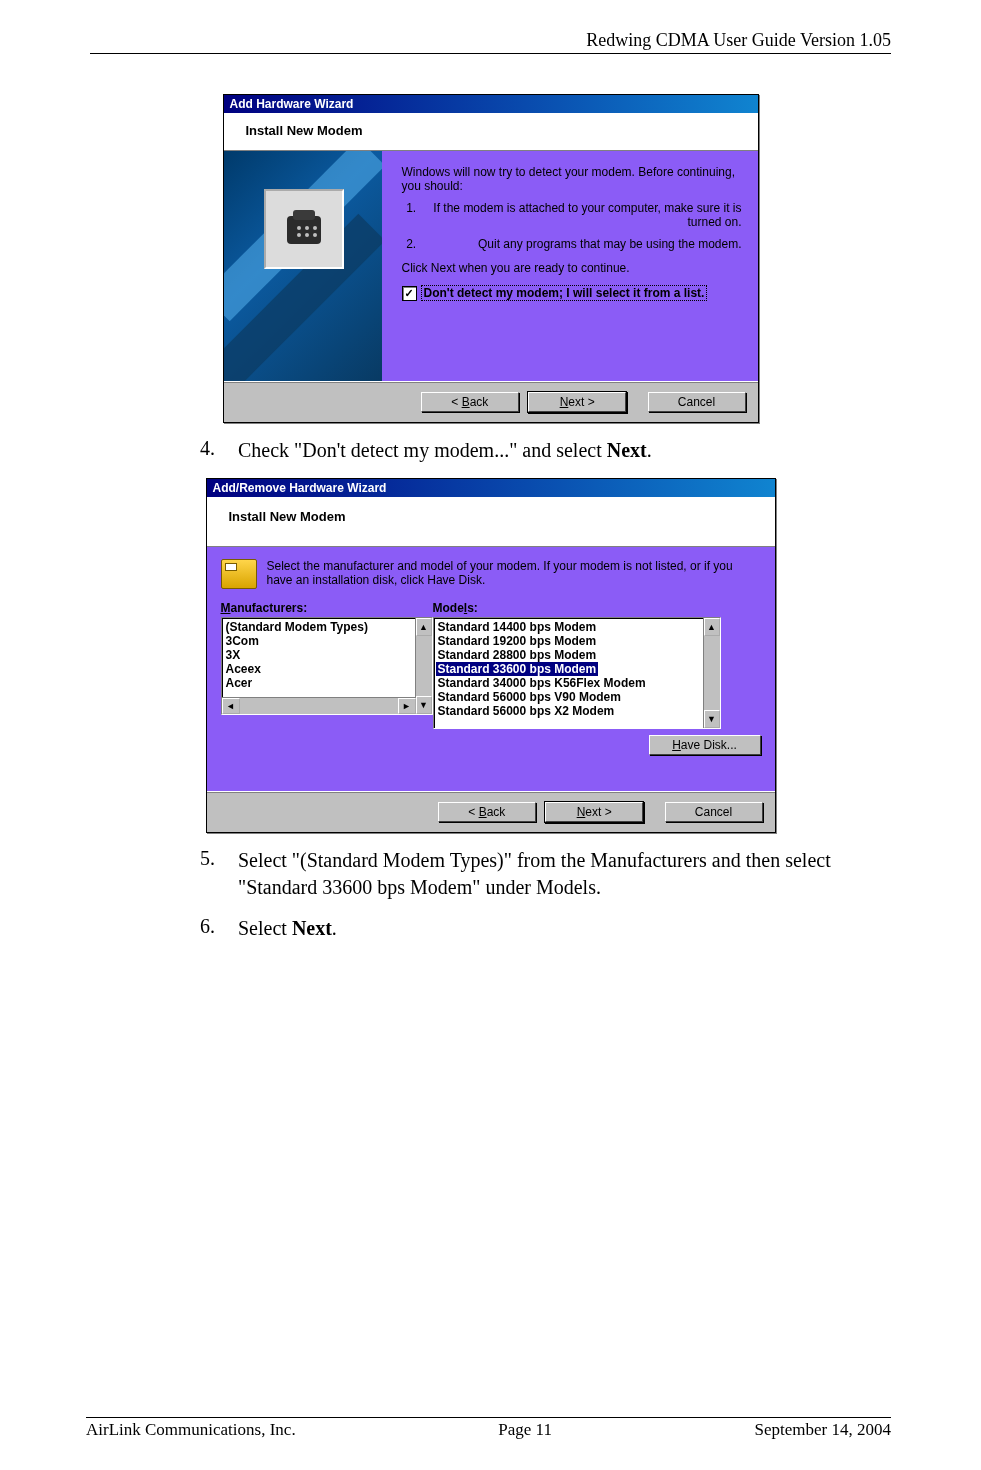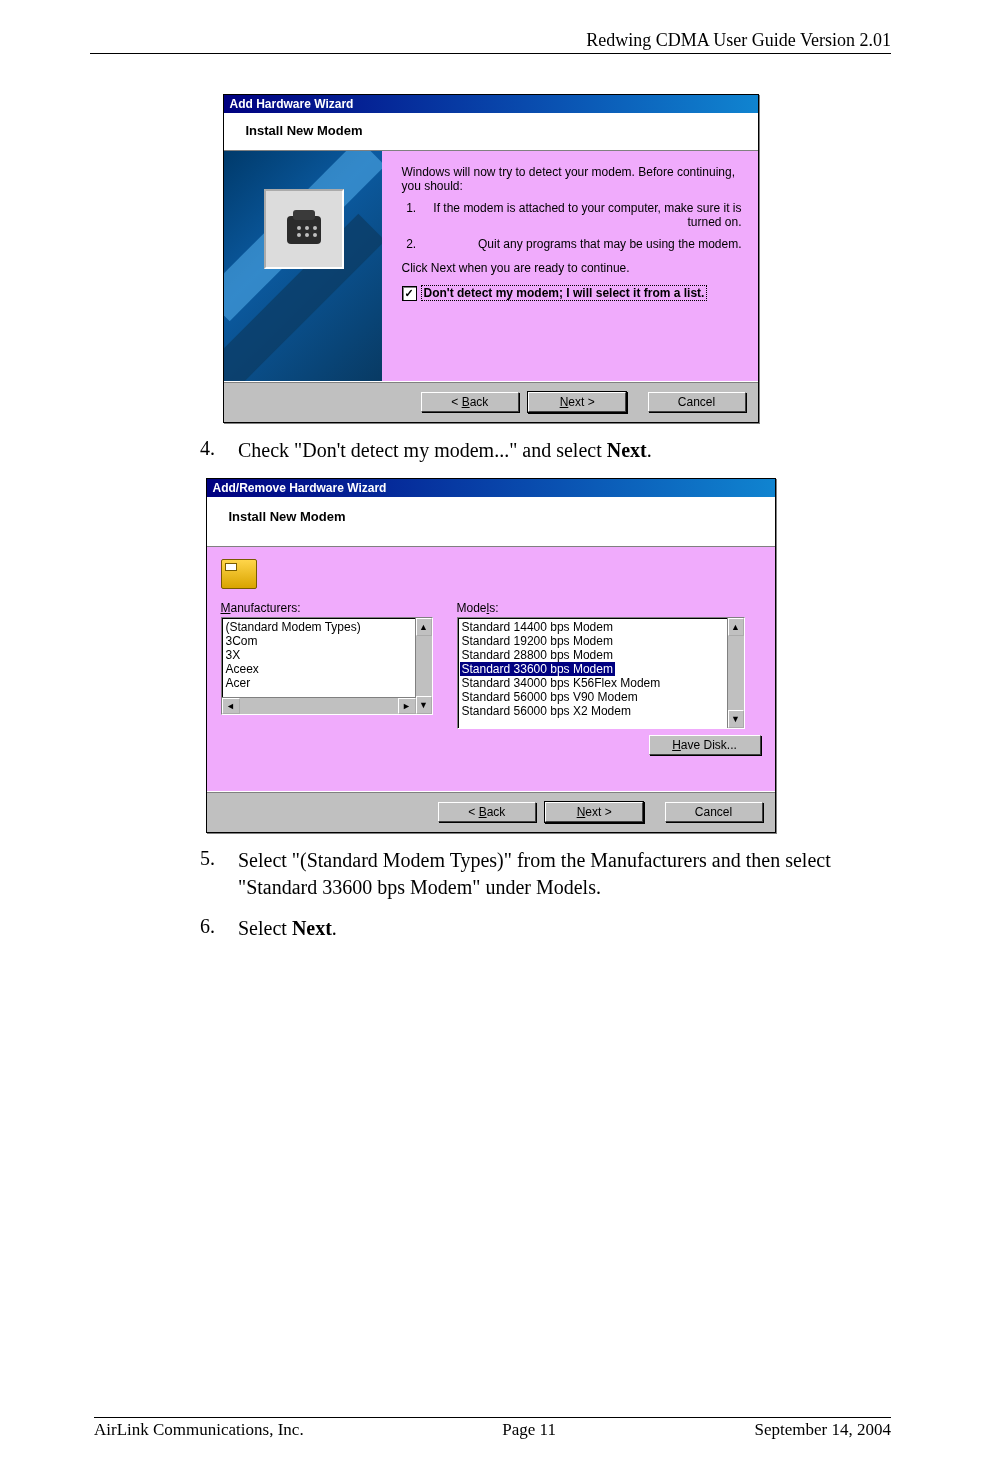--- a/index.html
+++ b/index.html
@@ -20,21 +20,21 @@
   .top-header {
     text-align: right;
     font-size: 18px;
     font-family: "Times New Roman", serif;
     border-bottom: 1px solid #000;
     padding-bottom: 2px;
     margin-bottom: 40px;
   }
   .bottom-footer {
     position: absolute;
-    left: 94px; right: 90px; bottom: 30px;
+    left: 86px; right: 90px; bottom: 30px;
     border-top: 1px solid #000;
     padding-top: 2px;
     font-size: 17px;
     display: flex;
     justify-content: space-between;
   }
   .step {
     margin: 14px 0 14px 110px;
     font-size: 20px;
     display: flex;
@@ -53,21 +53,21 @@
     box-shadow: 1px 1px 0 #808080;
     box-sizing: border-box;
   }
   .dlg .titlebar {
     background: linear-gradient(to right, #000080, #1084d0);
     color: #fff;
     font-weight: bold;
     padding: 2px 6px;
     font-size: 12px;
   }
-  .dlg-body { background: #f0abfc; }
+  .dlg-body { background: #8b5cf6; }
 
   
   .dlg1 { width: 536px; }
   .dlg1 .header-area {
     background: #fff;
     border-bottom: 1px solid #808080;
     padding: 10px 14px 12px 22px;
   }
   .dlg1 .header-area .h1 { font-weight: bold; font-size: 13px; }
   .dlg1 .header-area .h2 { margin-left: 18px; margin-top: 2px; font-size: 12px; }
@@ -146,21 +146,21 @@
     font-size: 12px;
   }
   .modem-icon {
     width: 34px; height: 28px; flex: 0 0 34px;
     background: linear-gradient(#ffd54a,#d9a400);
     border: 1px solid #7a5c00;
     border-radius: 2px; position: relative;
   }
   .modem-icon:before { content:""; position:absolute; left:3px; top:3px; width:10px; height:6px; background:#fff; border:1px solid #7a5c00; }
   .dlg2 .lists {
-    display: flex; padding: 6px 6px 6px 14px; gap: 24px;
+    display: flex; padding: 6px 6px 6px 14px;  font-weight: bold;
   }
   .list-col { display: flex; flex-direction: column; }
   .list-col .lbl { font-size: 12px; margin-bottom: 2px; }
   .listbox {
     background: #fff;
     border-top: 1px solid #808080;
     border-left: 1px solid #808080;
     border-right: 1px solid #fff;
     border-bottom: 1px solid #fff;
     box-shadow: inset 1px 1px 0 #000;
@@ -191,21 +191,21 @@
   .have-disk-row { text-align: right; padding: 0 14px 8px 14px; }
   .spacer-line { height: 28px; }
 
   .u { text-decoration: underline; }
 </style>
 </head>
 <body>
 
 <div class="page">
 
-  <div class="top-header">Redwing CDMA User Guide Version 2.01</div>
+  <div class="top-header">Redwing CDMA User Guide Version 1.05</div>
 
   <div class="dlg-wrap">
     <div class="dlg dlg1">
       <div class="titlebar">Add Hardware Wizard</div>
       <div class="dlg-body">
         <div class="header-area">
           <div class="h1">Install New Modem</div>
         </div>
         <div class="mid">
           <div class="sidebar">
@@ -251,20 +251,21 @@
     <div class="txt"><span>Check "Don't detect my modem..." and select </span><span class="bold">Next</span><span>.</span></div>
   </div>
 
   <div class="dlg-wrap">
     <div class="dlg dlg2">
       <div class="titlebar">Add/Remove Hardware Wizard</div>
       <div class="dlg-body">
         <div class="header-area2">Install New Modem</div>
         <div class="instr-row">
           <div class="modem-icon"></div>
+          <div>Select the manufacturer and model of your modem. If your modem is not listed, or if you have an installation disk, click Have Disk.</div>
         </div>
         <div class="lists">
           <div class="list-col">
             <div class="lbl"><span class="u">M</span><span>anufacturers:</span></div>
             <div class="listbox lb-mfr">
               <div class="items">
                 <div class="item">(Standard Modem Types)</div>
                 <div class="item">3Com</div>
                 <div class="item">3X</div>
                 <div class="item">Aceex</div>

